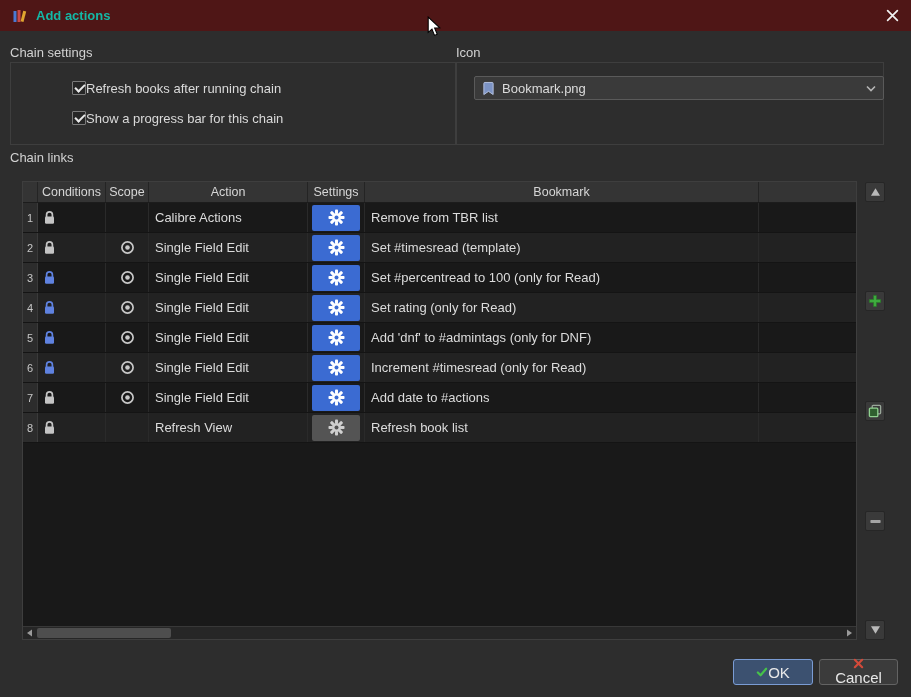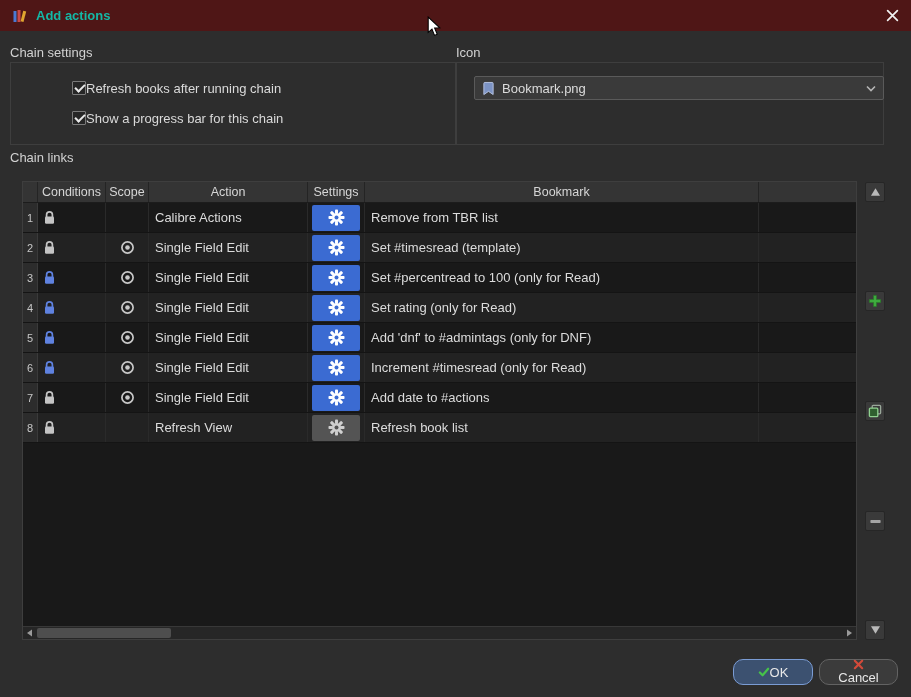--- a/index.html
+++ b/index.html
@@ -80,21 +80,21 @@
   
   .sbtn {
     position: absolute; left: 865px; width: 20px; height: 20px;
     background: #3a3a3a; border: 1px solid #262626; border-radius: 2px;
     display: flex; align-items: center; justify-content: center; padding: 0; cursor: default;
   }
 
   
   .btn {
     position: absolute; top: 659px; height: 26px; display: flex; align-items: center;
-    justify-content: center; gap: 0; font-size: 13px; color: #e8e8e8; border-radius: 10px; cursor: default;
+    justify-content: center; gap: 0; font-size: 15px; color: #e8e8e8; border-radius: 3px; cursor: default;
   }
   .btn.ok { left: 733px; width: 80px; background: #3c5170; border: 1px solid #7a9cd4; }
   .btn.cancel { left: 819px; width: 79px; background: #3b3b3b; border: 1px solid #636363; flex-direction: column; }
 
   .cursor { position: absolute; left: 427px; top: 16px; pointer-events: none; }
 </style>
 </head>
 <body>
 
 <div class="window">

